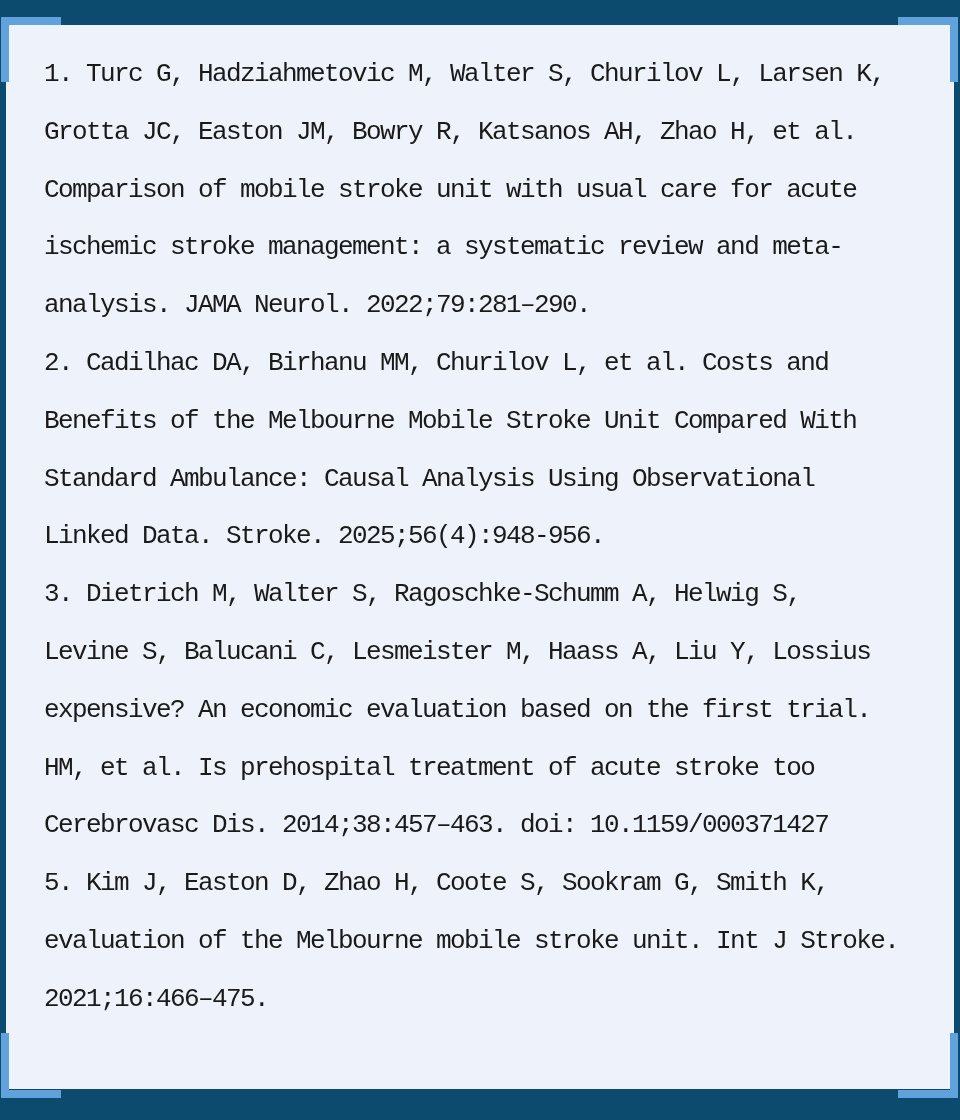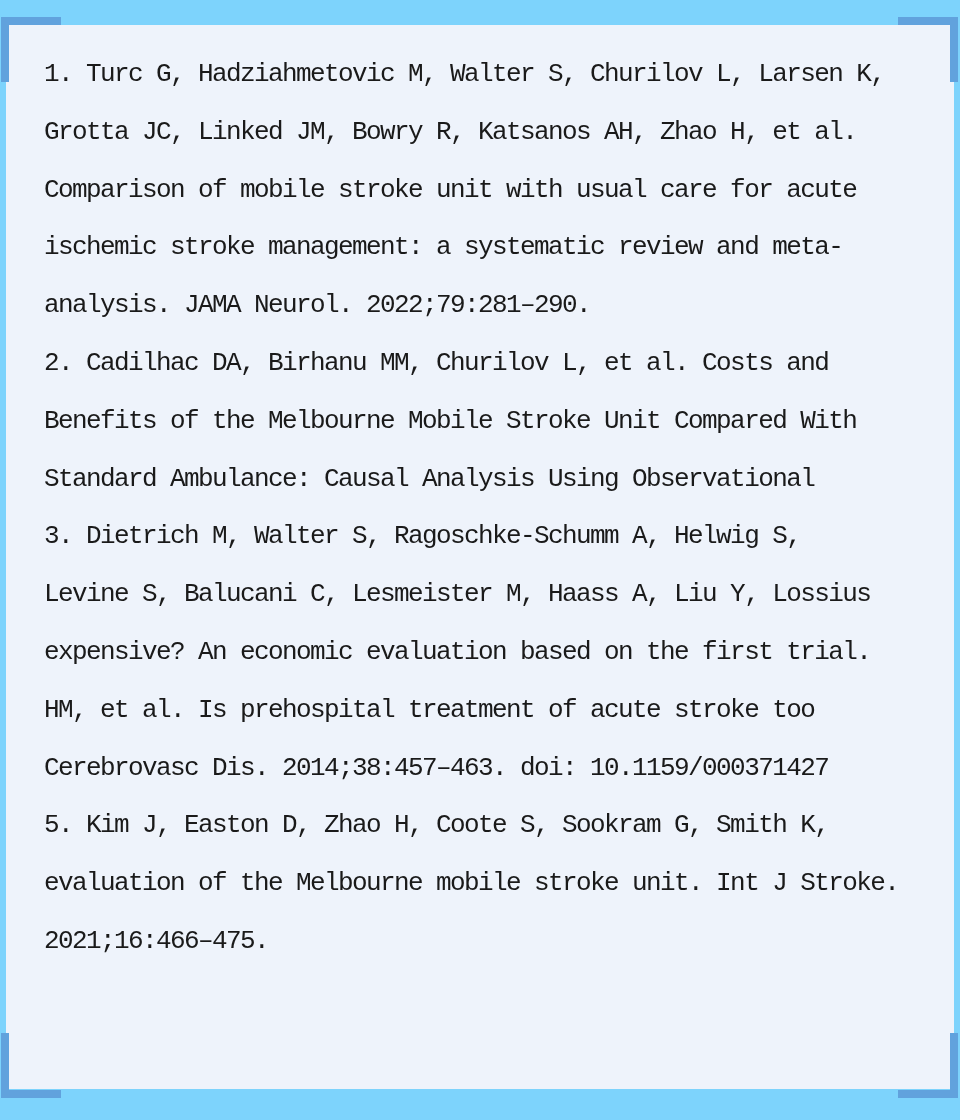--- a/index.html
+++ b/index.html
@@ -4,21 +4,21 @@
 <style>
   html, body {
     margin: 0;
     padding: 0;
     background: #ffffff;
   }
   .page {
     position: relative;
     width: 960px;
     height: 1120px;
-    background: #7dd3fc;
+    background: #0c4a6e;
     overflow: hidden;
     font-family: "Liberation Mono", "DejaVu Sans Mono", monospace;
   }
   .panel {
     position: absolute;
     left: 6px;
     top: 25px;
     width: 948px;
     height: 1064px;
     background: #eef3fb;
@@ -45,27 +45,28 @@
   .corner.br { right: 2px; bottom: 22px; border-bottom: 8px solid #61a2dd; border-right: 8px solid #61a2dd; }
 </style>
 </head>
 <body>
 
 <div class="page">
 
   <div class="panel">
     <div>
       <div class="ref-line">1. Turc G, Hadziahmetovic M, Walter S, Churilov L, Larsen K,</div>
-      <div class="ref-line">Grotta JC, Linked JM, Bowry R, Katsanos AH, Zhao H, et al.</div>
+      <div class="ref-line">Grotta JC, Easton JM, Bowry R, Katsanos AH, Zhao H, et al.</div>
       <div class="ref-line">Comparison of mobile stroke unit with usual care for acute</div>
       <div class="ref-line">ischemic stroke management: a systematic review and meta-</div>
       <div class="ref-line">analysis. JAMA Neurol. 2022;79:281–290.</div>
       <div class="ref-line">2. Cadilhac DA, Birhanu MM, Churilov L, et al. Costs and</div>
       <div class="ref-line">Benefits of the Melbourne Mobile Stroke Unit Compared With</div>
       <div class="ref-line">Standard Ambulance: Causal Analysis Using Observational</div>
+      <div class="ref-line">Linked Data. Stroke. 2025;56(4):948-956.</div>
       <div class="ref-line">3. Dietrich M, Walter S, Ragoschke-Schumm A, Helwig S,</div>
       <div class="ref-line">Levine S, Balucani C, Lesmeister M, Haass A, Liu Y, Lossius</div>
       <div class="ref-line">expensive? An economic evaluation based on the first trial.</div>
       <div class="ref-line">HM, et al. Is prehospital treatment of acute stroke too</div>
       <div class="ref-line">Cerebrovasc Dis. 2014;38:457–463. doi: 10.1159/000371427</div>
       <div class="ref-line">5. Kim J, Easton D, Zhao H, Coote S, Sookram G, Smith K,</div>
       <div class="ref-line">evaluation of the Melbourne mobile stroke unit. Int J Stroke.</div>
       <div class="ref-line">2021;16:466–475.</div>
     </div>
   </div>

